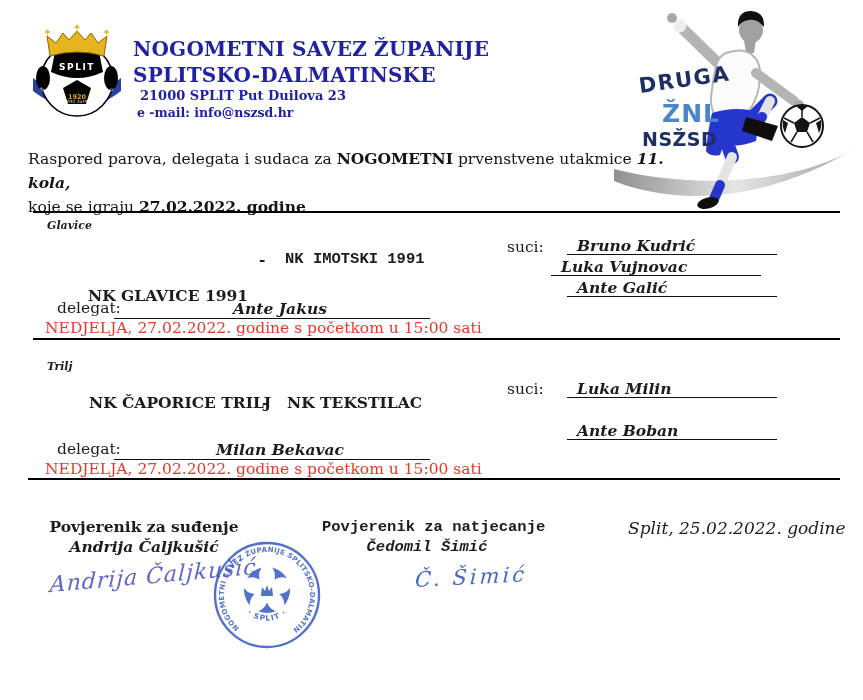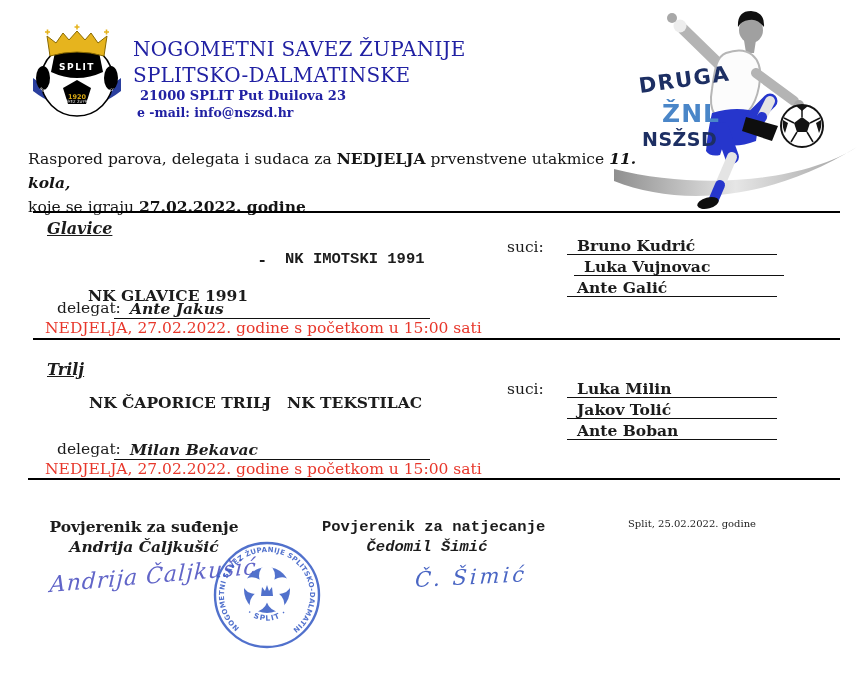--- a/index.html
+++ b/index.html
@@ -2,43 +2,43 @@
 <html><head>
 <meta charset="utf-8">
 <style>
   html,body{margin:0;padding:0;background:#fff;}
   #page{
     position:relative;width:863px;height:700px;background:#fff;overflow:hidden;
     font-family:"DejaVu Serif","Liberation Serif",serif;color:#1c1c1c;
   }
   .abs{position:absolute;}
   
-  .title-line{font-weight:normal;color:#2121a3;font-size:20px;line-height:26px;letter-spacing:.2px;}
+  .title-line{font-weight:bold;color:#2121a3;font-size:20px;line-height:26px;letter-spacing:.2px;}
   .addr{font-weight:bold;color:#2121a3;font-size:13px;}
   .email{font-weight:bold;color:#2121a3;font-size:12.5px;}
   
   .intro{font-size:15.5px;line-height:23px;color:#141414;}
   .b{font-weight:bold;}
   .bi{font-weight:bold;font-style:italic;}
   
   .rule{background:#000;height:2px;}
   
-  .venue{font-size:16px;font-weight:bold;font-style:italic;text-decoration:underline;}
+  .venue{font-size:11px;font-weight:bold;font-style:italic;}
   .team{font-size:15.5px;font-weight:bold;white-space:nowrap;}
   .lbl{font-size:15.5px;}
   .ref-line{border-bottom:1.5px solid #111;height:17px;width:210px;}
-  .ref-line span{display:block;padding-left:10px;font-size:15.5px;font-weight:bold;line-height:17px;white-space:nowrap;}
+  .ref-line span{display:block;padding-left:10px;font-size:15.5px;font-weight:bold;font-style:italic;line-height:17px;white-space:nowrap;}
   .del-line{border-bottom:1.5px solid #111;height:18px;width:316px;}
-  .del-line span{display:block;padding-left:16px;font-size:15.5px;font-weight:bold;font-style:italic;line-height:17px;white-space:nowrap;}
+  .del-line span{display:block;padding-left:16px;font-size:15.5px;font-weight:bold;font-style:italic;line-height:17px;white-space:nowrap;text-align:center;}
   .sched{font-size:15.5px;color:#e8372b;white-space:nowrap;}
   
   .sig-block{width:210px;text-align:center;}
   .sig-title{font-size:15.5px;font-weight:bold;line-height:20px;white-space:nowrap;}
   .sig-name{font-size:15.5px;font-weight:bold;font-style:italic;line-height:20px;white-space:nowrap;}
-  .place-date{font-size:10px;white-space:nowrap;}
+  .place-date{font-size:17px;font-style:italic;white-space:nowrap;}
   .handwriting1{
     font-size:22px;font-style:italic;color:#6165c8;letter-spacing:1px;white-space:nowrap;
     transform:rotate(-5deg) skewX(-8deg);transform-origin:left center;
   }
   .handwriting2{
     font-size:21px;font-style:italic;color:#4a66c4;letter-spacing:3px;white-space:nowrap;
     transform:rotate(-3deg) skewX(-6deg);transform-origin:left center;
   }
   svg text{font-family:"DejaVu Sans","Liberation Sans",sans-serif;}
 </style>
@@ -114,36 +114,36 @@
       <path d="M211,115 A21,21 0 0 1 209,128 L206,118 Z" fill="#141414"></path>
       <path d="M175,128 A21,21 0 0 1 173,115 L178,118 Z" fill="#141414"></path>
     </g>
 
     <text x="30" y="88" transform="rotate(-8 30 88)" font-size="21" font-weight="bold" fill="#1d2f63" letter-spacing="1.5">DRUGA</text>
     <text x="52" y="117" font-size="25" font-weight="bold" fill="#4a86c8" letter-spacing="1">ŽNL</text>
     <text x="32" y="141" font-size="19" font-weight="bold" fill="#1d2f63" letter-spacing="0.5">NSŽSD</text>
   </svg>
 
   <div class="abs intro" style="left:28px;top:147px;width:640px;">
-    <span>Raspored parova, delegata i sudaca za </span><span class="b">NEDJELJA</span><span> prvenstvene utakmice </span><span class="bi">11. kola,</span><br>
+    <span>Raspored parova, delegata i sudaca za </span><span class="b">NOGOMETNI</span><span> prvenstvene utakmice </span><span class="bi">11. kola,</span><br>
     <span>koje se igraju </span><span class="b">27.02.2022. godine</span>
   </div>
 
   <div class="abs rule" style="left:33px;top:211px;width:807px;height:2.2px;"></div>
   <div class="abs venue" style="left:47px;top:219px;">Glavice</div>
 
   <div class="abs team" style="left:88px;top:250px;margin-top:36px;">NK GLAVICE 1991</div>
   <div class="abs team" style="left:259px;top:250px;">-</div>
   <div class="abs team" style="left:285px;top:250px;font-family:Liberation Mono, monospace;">NK IMOTSKI 1991</div>
 
   <div class="abs lbl" style="left:507px;top:238px;">suci:</div>
   <div class="abs ref-line" style="left:567px;top:237px;">
     <span>Bruno Kudrić</span>
   </div>
-  <div class="abs ref-line" style="left:574px;top:258px;">
+  <div class="abs ref-line" style="left:551px;top:258px;">
     <span>Luka Vujnovac</span>
   </div>
   <div class="abs ref-line" style="left:567px;top:279px;">
     <span>Ante Galić</span>
   </div>
 
   <div class="abs lbl" style="left:57px;top:299px;">delegat:</div>
   <div class="abs del-line" style="left:114px;top:300px;">
     <span>Ante Jakus</span>
   </div>
@@ -152,23 +152,20 @@
 
   <div class="abs venue" style="left:47px;top:360px;text-align:center;">Trilj</div>
 
   <div class="abs team" style="left:89px;top:393px;">NK ČAPORICE TRILJ</div>
   <div class="abs team" style="left:262px;top:393px;">-</div>
   <div class="abs team" style="left:287px;top:393px;">NK TEKSTILAC</div>
 
   <div class="abs lbl" style="left:507px;top:380px;">suci:</div>
   <div class="abs ref-line" style="left:567px;top:380px;">
     <span>Luka Milin</span>
-  </div>
-  <div class="abs ref-line" style="left:567px;top:401px;">
-    <span>Jakov Tolić</span>
   </div>
   <div class="abs ref-line" style="left:567px;top:422px;">
     <span>Ante Boban</span>
   </div>
 
   <div class="abs lbl" style="left:57px;top:440px;">delegat:</div>
   <div class="abs del-line" style="left:114px;top:441px;">
     <span>Milan Bekavac</span>
   </div>
   <div class="abs sched" style="left:45px;top:460px;">NEDJELJA, 27.02.2022. godine s početkom u 15:00 sati</div>

